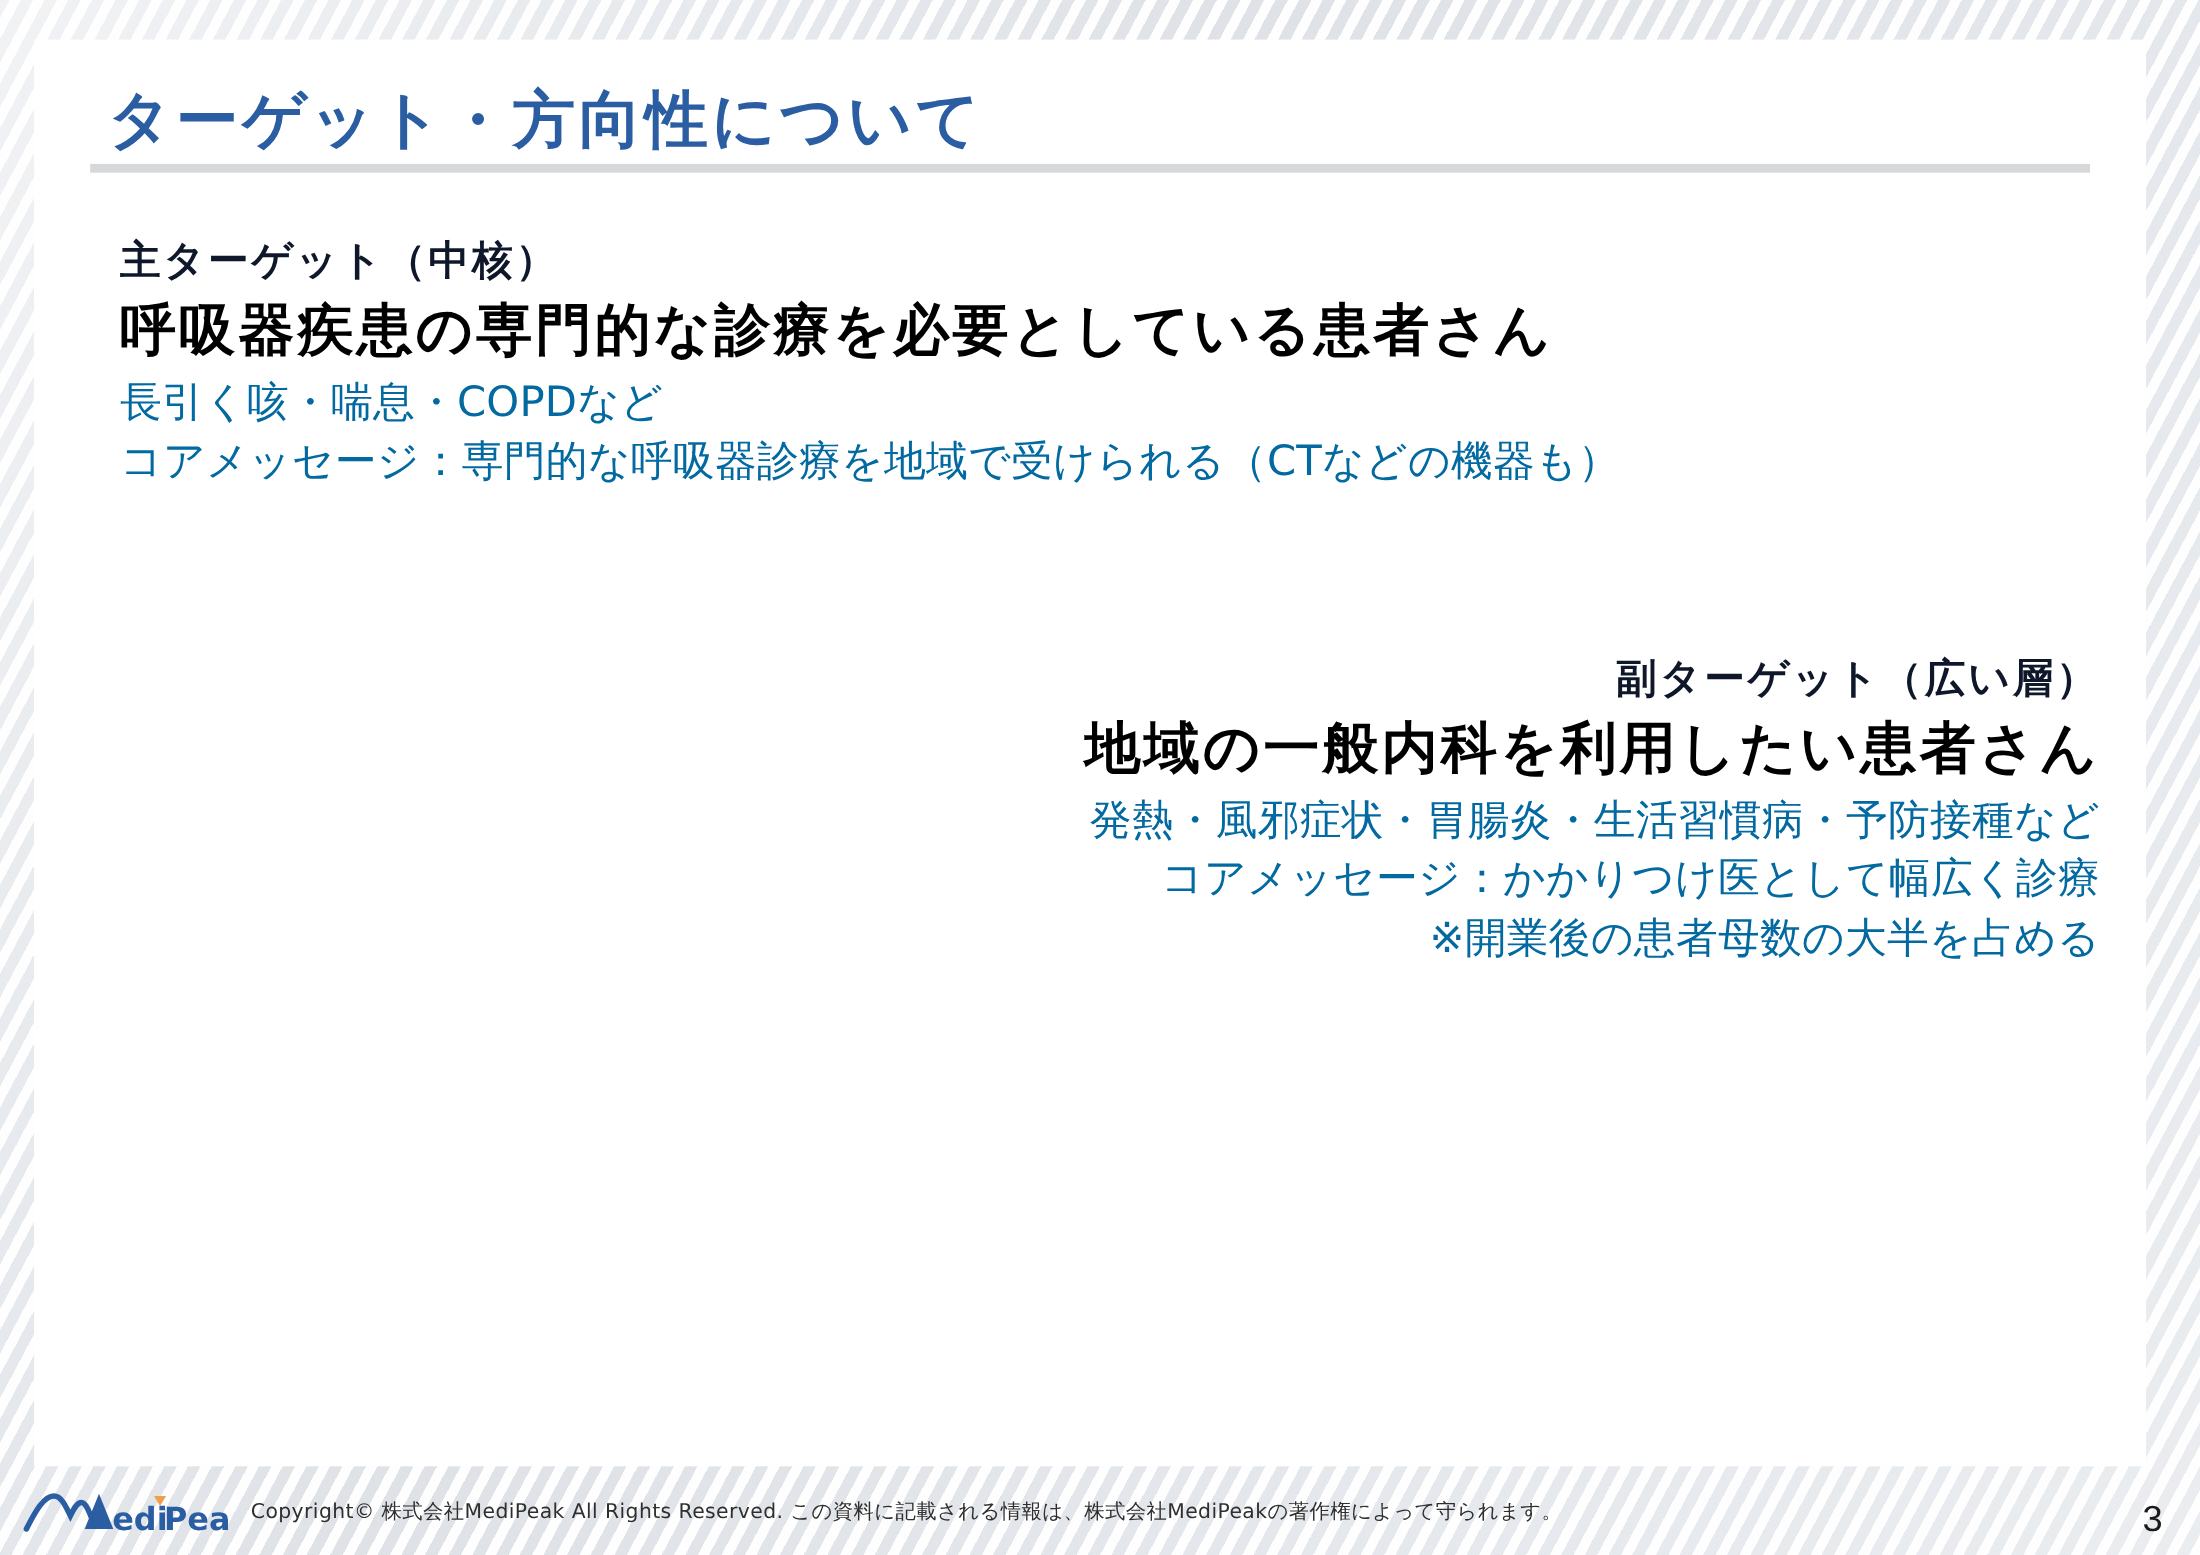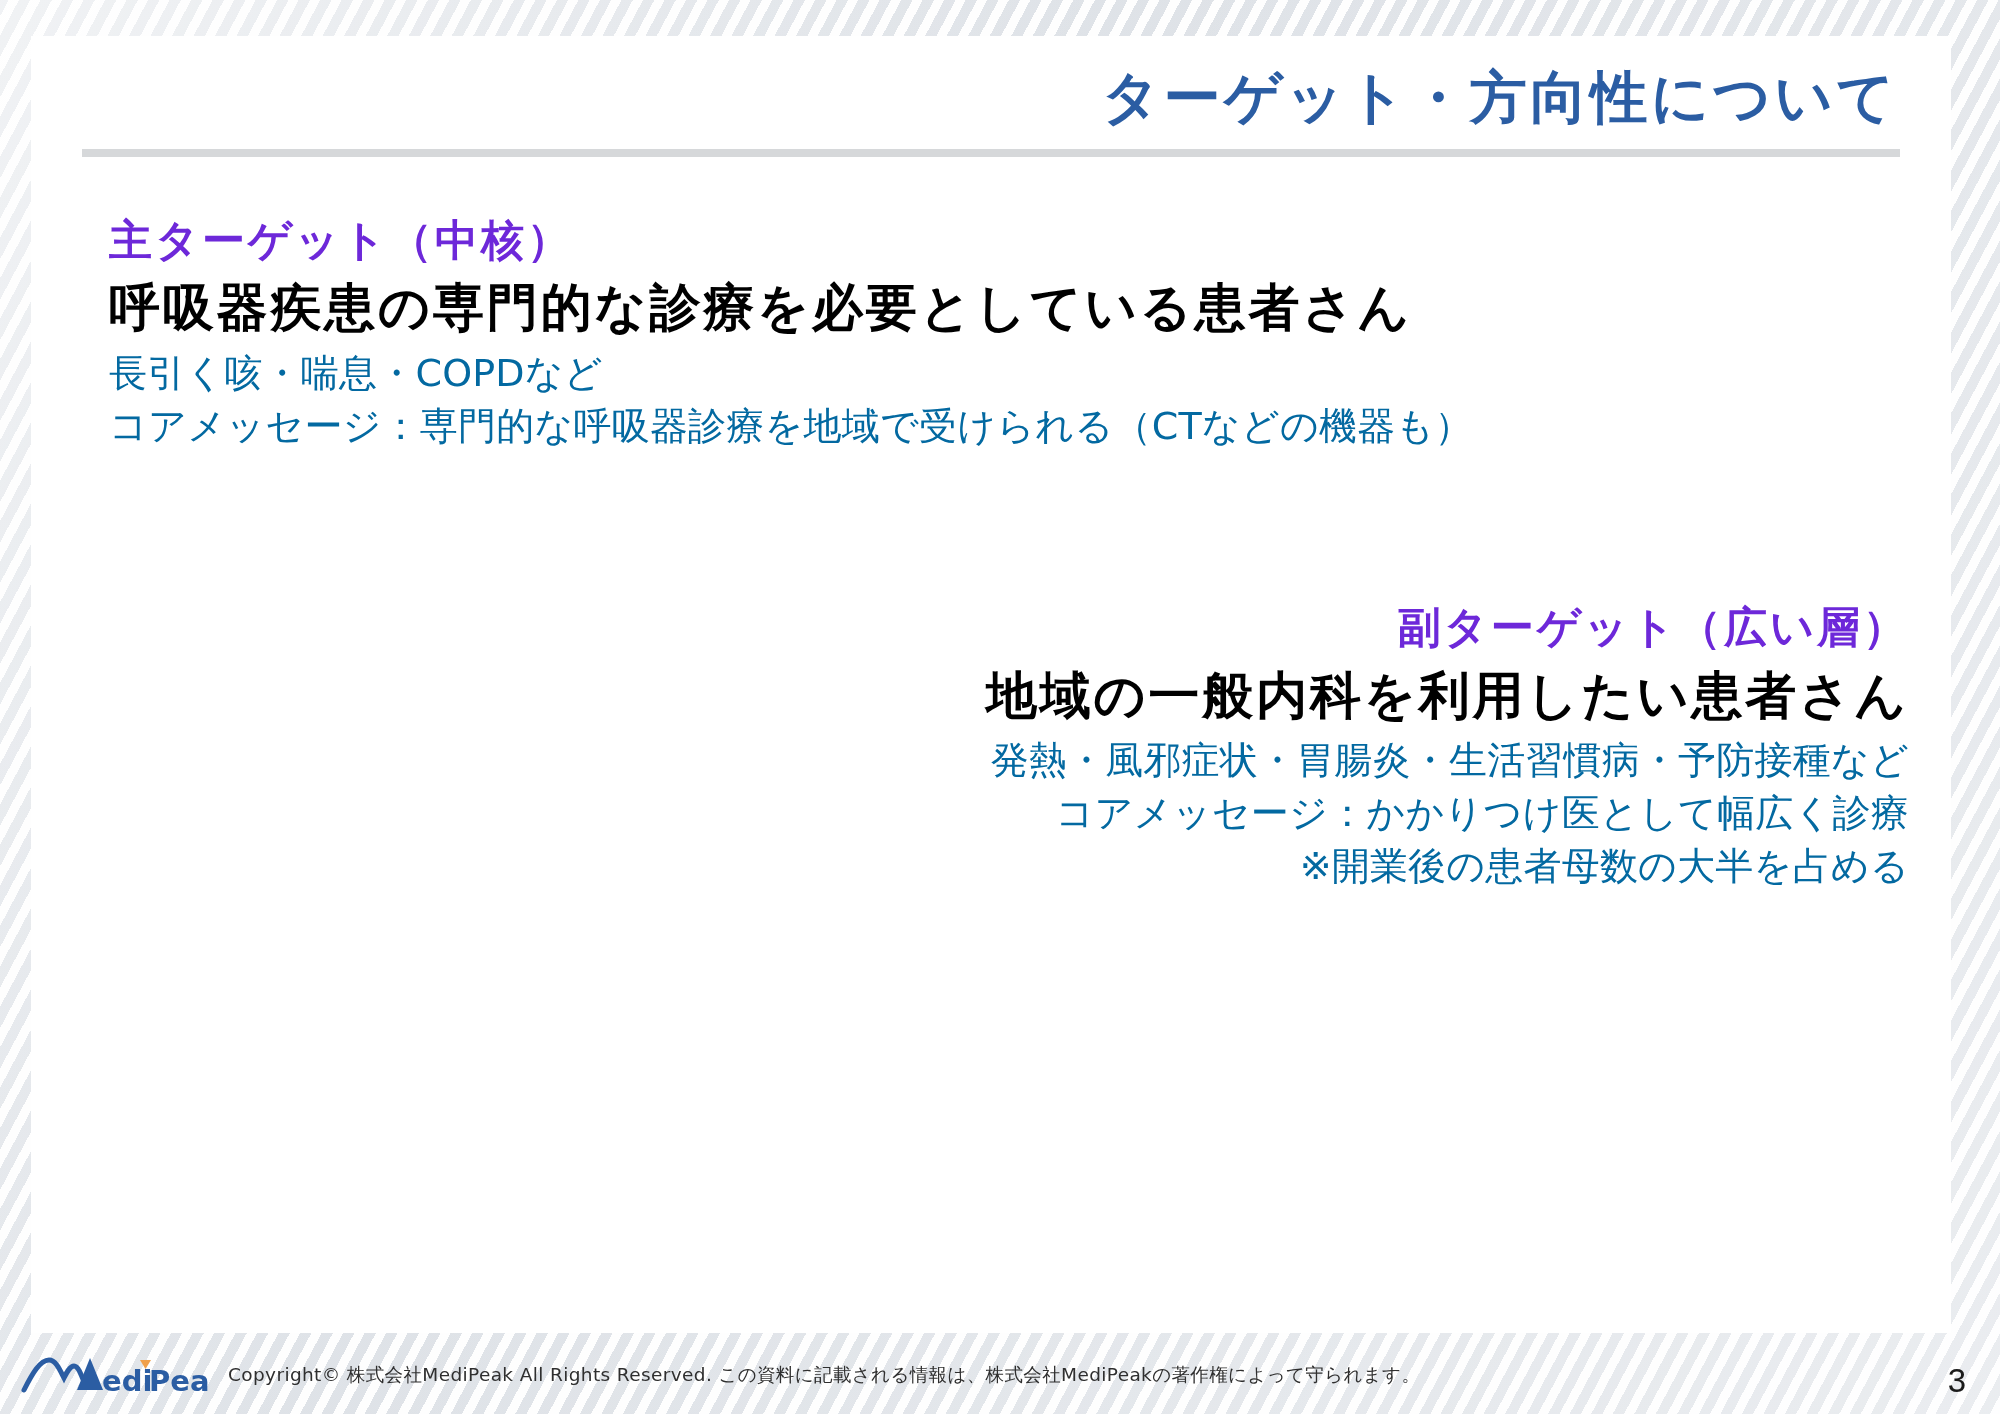--- a/index.html
+++ b/index.html
@@ -51,29 +51,28 @@
   }
 
   
   .title-wrap {
     position: absolute;
     left: 51px;
     top: 24px;
     width: 1820px;
   }
   .slide-title {
-    margin: 4px;
+    margin: 16px;
     font-size: 57px;
     line-height: 1.18;
     font-weight: 700;
     color: #2b5da3;
     letter-spacing: 0.06em;
     white-space: nowrap;
     font-family: "DejaVu Sans", "Liberation Sans", sans-serif;
-    text-align: right;
   }
   .title-rule {
     position: absolute;
     left: 51px;
     top: 113px;
     width: 1818px;
     height: 8px;
     background: #d6d8da;
   }
 
@@ -82,24 +81,24 @@
     position: absolute;
     left: 78px;
     top: 178px;
     width: 1800px;
   }
   .block { position: relative; }
   .block + .block { margin-top: 148px; text-align: right; }
 
   .block-heading {
     margin: 0 0 10px 0;
-    font-size: 43px;
+    font-size: 37px;
     line-height: 1.22;
     font-weight: 700;
-    color: #6d28d9;
+    color: #0f172a;
     letter-spacing: 0.07em;
     font-family: "DejaVu Sans", "Liberation Sans", sans-serif;
     white-space: nowrap;
   }
   .block-lead {
     margin: 0 0 6px 0;
     font-size: 51px;
     line-height: 1.26;
     font-weight: 700;
     color: #000000;

